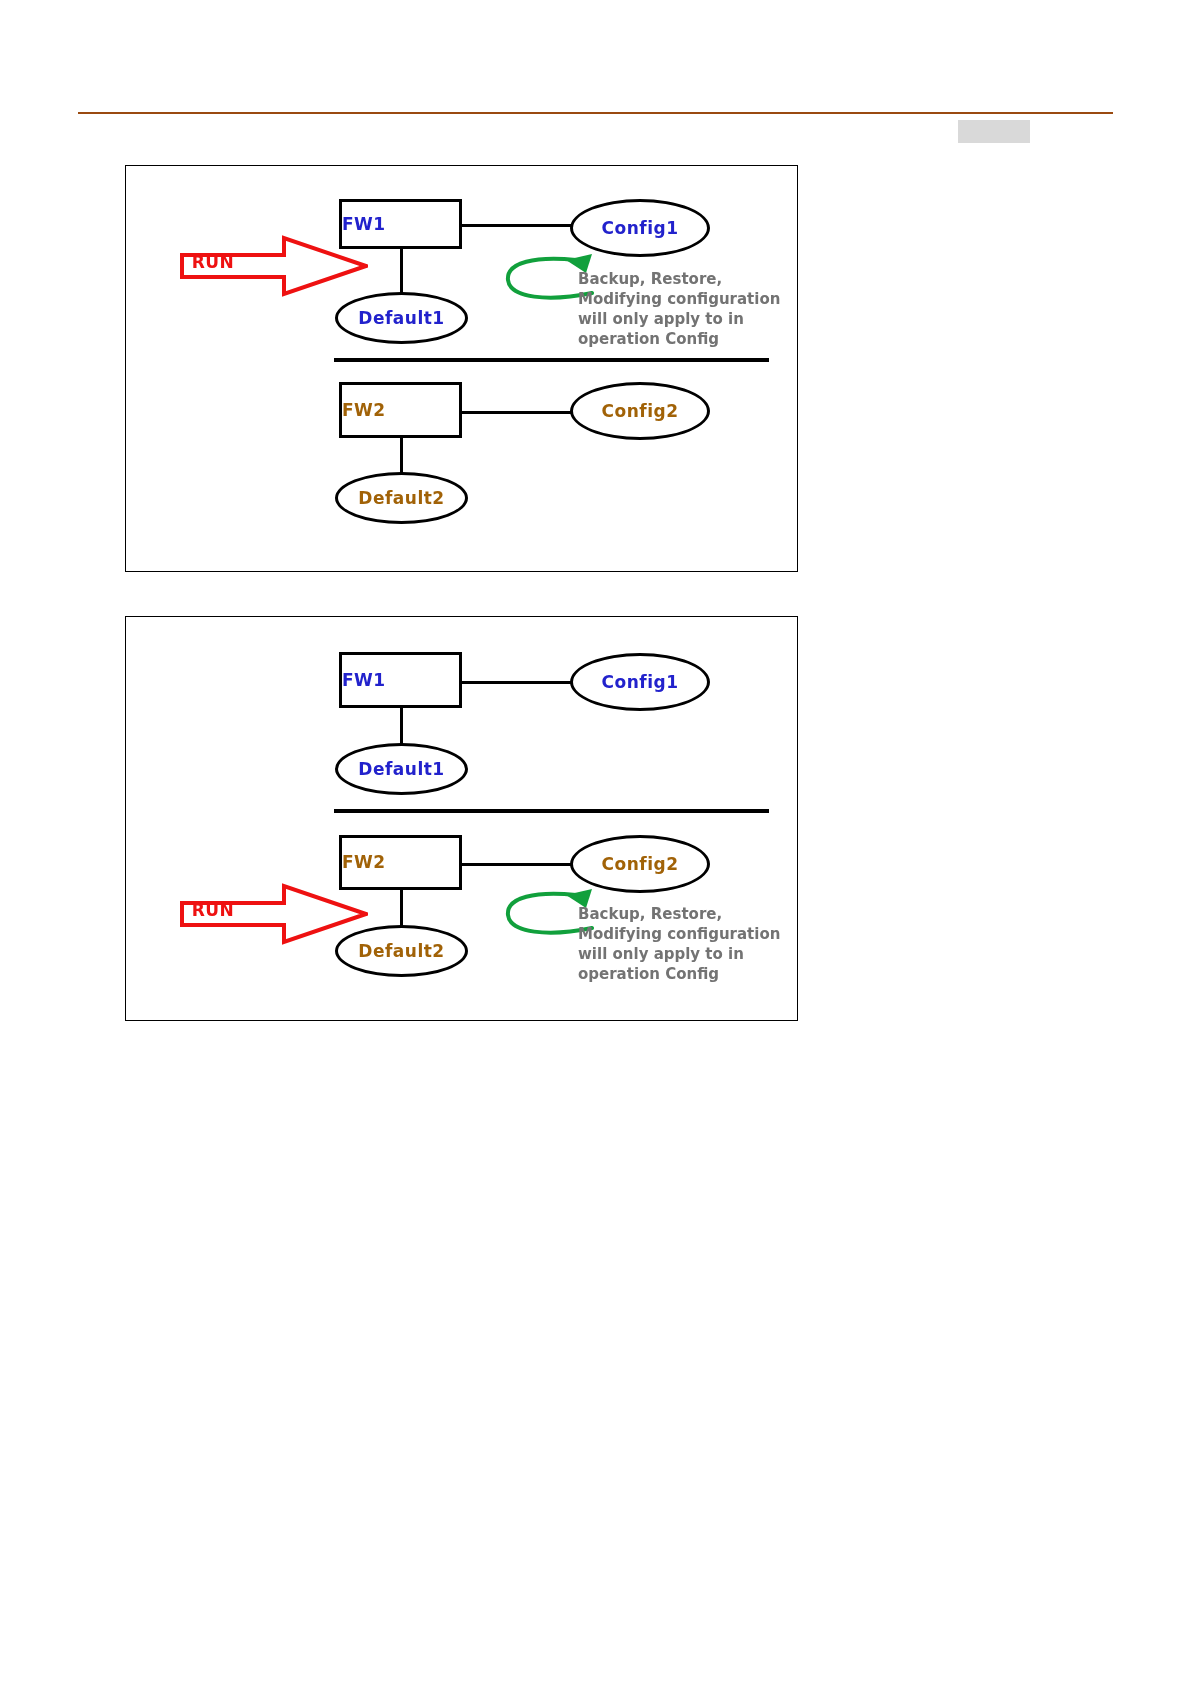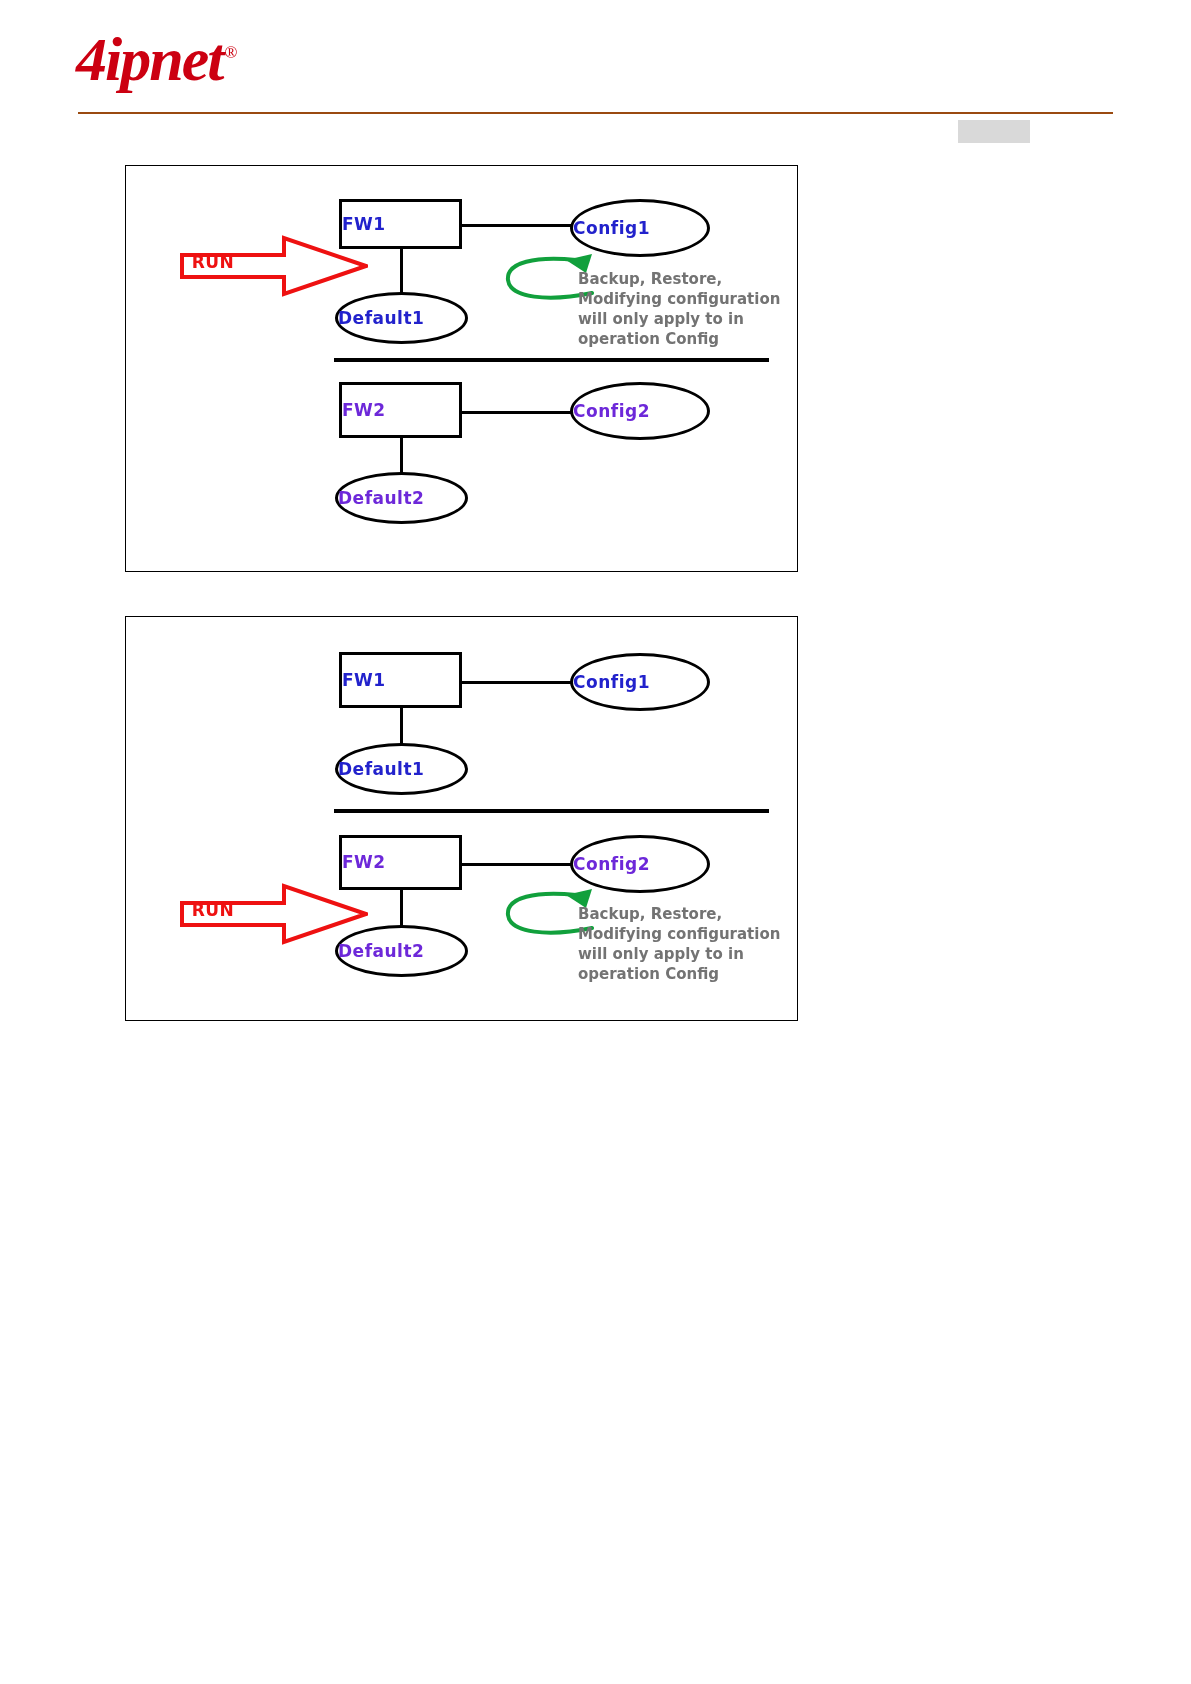--- a/index.html
+++ b/index.html
@@ -81,32 +81,32 @@
     align-items: center;
   }
   .node-ellipse {
     position: absolute;
     border: 3px solid #000000;
     border-radius: 50%;
     background: #ffffff;
     box-sizing: border-box;
     display: flex;
     align-items: center;
-    justify-content: flex-start;
+    justify-content: center;
   }
   .node-label {
     font-family: "DejaVu Sans", sans-serif;
     font-weight: bold;
     font-size: 17px;
     letter-spacing: 0.5px;
     white-space: nowrap;
     line-height: 1;
   }
   .tone-blue   { color: #2222cc; }
-  .tone-purple { color: #6d28d9; }
+  .tone-purple { color: #a16207; }
 
   .connector-h {
     position: absolute;
     height: 0;
     border-top: 3px solid #000000;
   }
   .connector-v {
     position: absolute;
     width: 0;
     border-left: 3px solid #000000;
@@ -156,21 +156,20 @@
     color: #737373;
     letter-spacing: 0px;
   }
   .green-note div { white-space: nowrap; }
 </style>
 </head>
 <body>
 
 <div id="page-header">
 
-  <div id="brand-logo"><span>4ipnet</span><span class="reg">®</span></div>
 
   <div id="header-rule"></div>
 
   <div id="header-badge"></div>
 </div>
 
 <div class="figure-frame" id="figure-1">
 
   <div class="run-arrow" style="left:22px; top:69px;">
     <svg width="188" height="62" viewBox="0 0 188 62">

